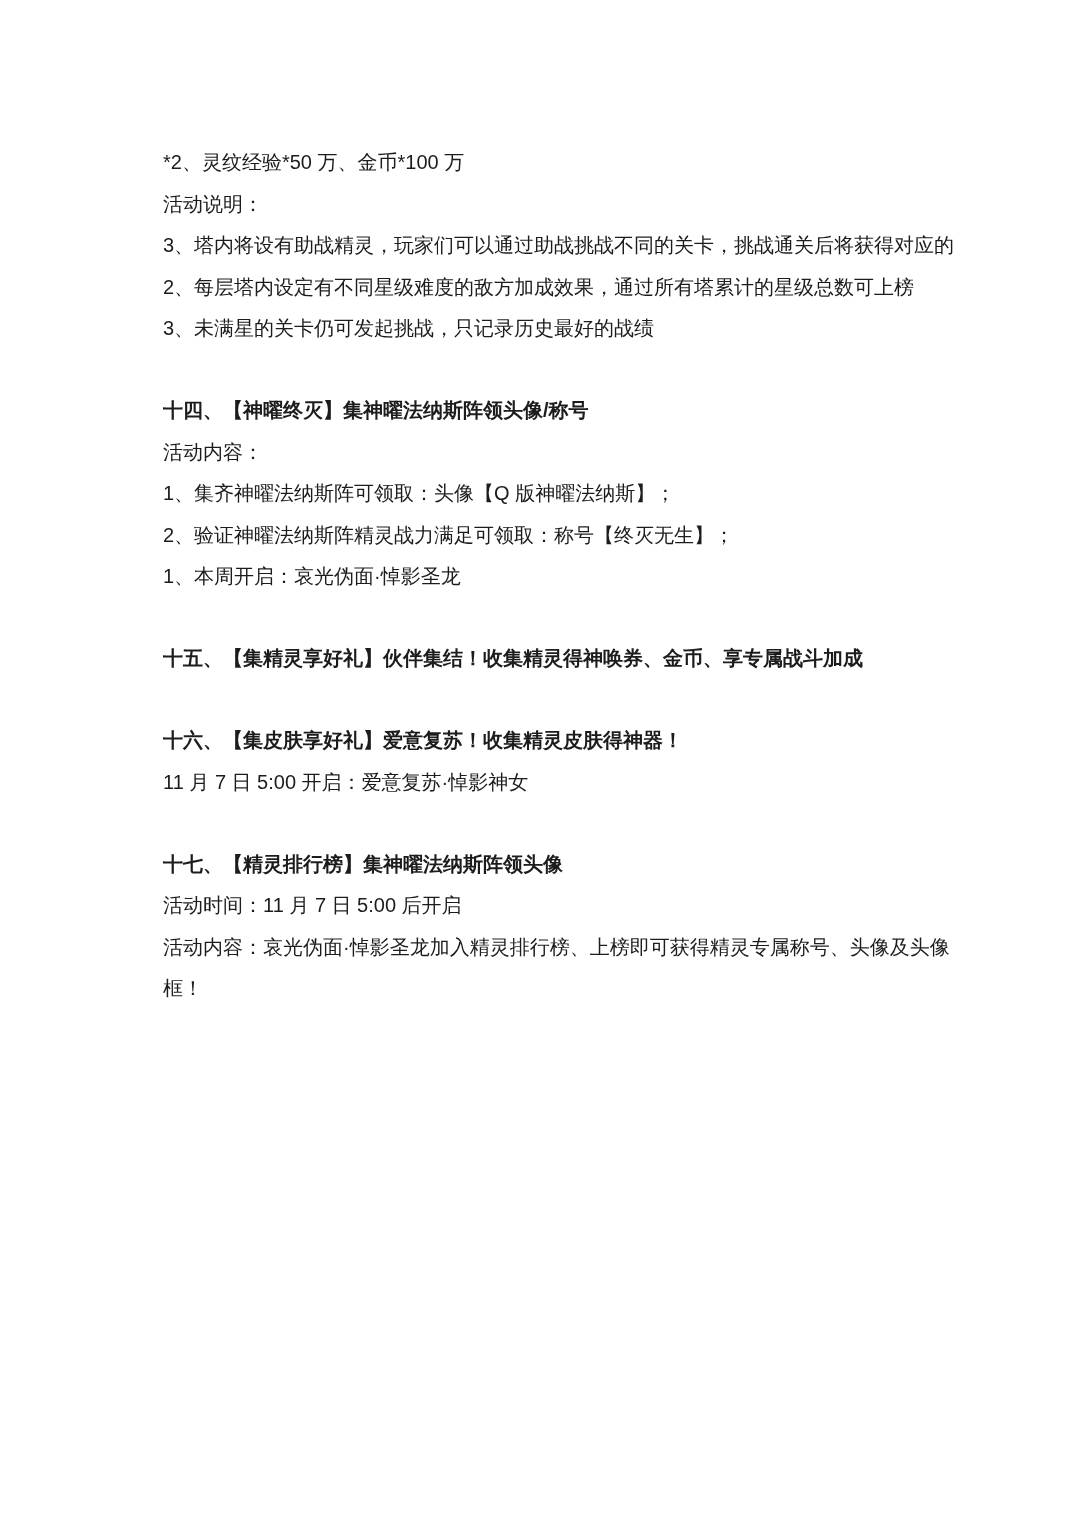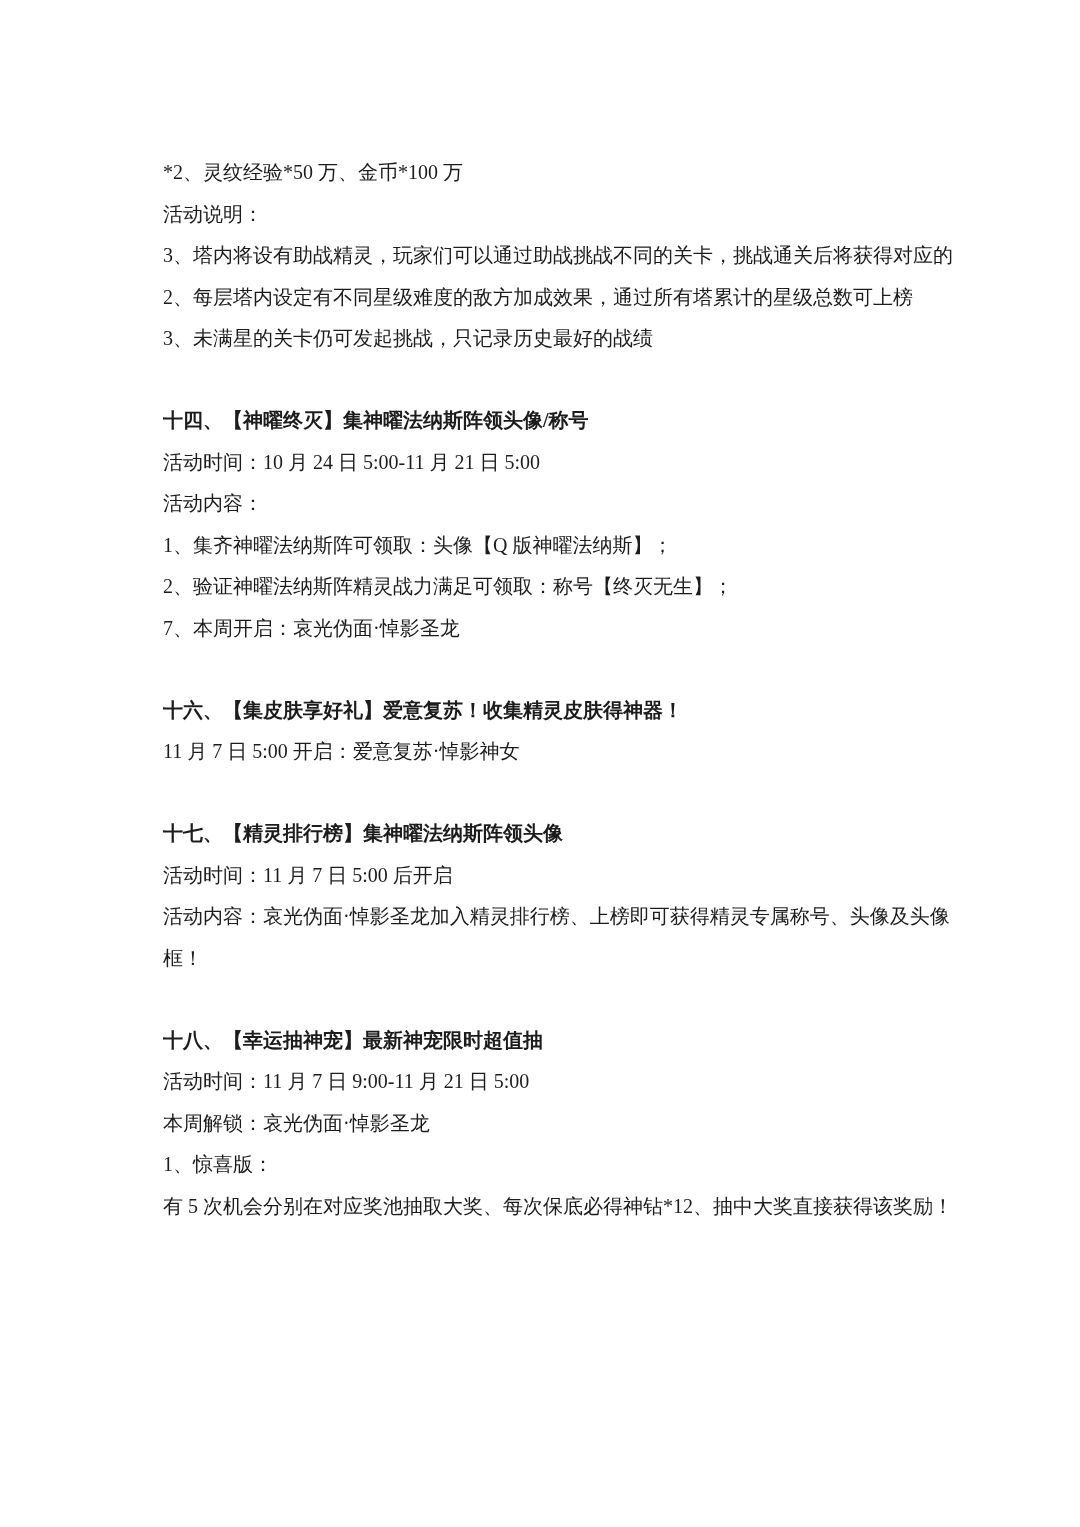--- a/index.html
+++ b/index.html
@@ -13,23 +13,22 @@
     width: 1080px;
     height: 1527px;
     background: #ffffff;
     overflow: hidden;
     font-family: "Liberation Sans", "DejaVu Sans", sans-serif;
     color: #1c1c1c;
   }
   .content {
     position: absolute;
     left: 163px;
-    top: 152px;
+    top: 142px;
     width: 800px;
-    font-family: Liberation Serif, serif;
   }
   .section { margin: 0; }
   .section + .section { margin-top: 40.5px; }
   .line {
     font-size: 20px;
     font-weight: 400;
     height: 41.5px;
     line-height: 41.5px;
     white-space: nowrap;
   }
@@ -46,44 +45,37 @@
     <div class="section">
       <div class="line">*2、灵纹经验*50 万、金币*100 万</div>
       <div class="line">活动说明：</div>
       <div class="line">3、塔内将设有助战精灵，玩家们可以通过助战挑战不同的关卡，挑战通关后将获得对应的</div>
       <div class="line">2、每层塔内设定有不同星级难度的敌方加成效果，通过所有塔累计的星级总数可上榜</div>
       <div class="line">3、未满星的关卡仍可发起挑战，只记录历史最好的战绩</div>
     </div>
 
     <div class="section">
       <div class="line heading">十四、【神曜终灭】集神曜法纳斯阵领头像/称号</div>
-      <div class="line">活动时间：10 月 24 日 5:00-11 月 21 日 5:00</div>
       <div class="line">活动内容：</div>
       <div class="line">1、集齐神曜法纳斯阵可领取：头像【Q 版神曜法纳斯】；</div>
       <div class="line">2、验证神曜法纳斯阵精灵战力满足可领取：称号【终灭无生】；</div>
-      <div class="line">7、本周开启：哀光伪面·悼影圣龙</div>
+      <div class="line">1、本周开启：哀光伪面·悼影圣龙</div>
     </div>
 
     <div class="section">
+      <div class="line heading">十五、【集精灵享好礼】伙伴集结！收集精灵得神唤券、金币、享专属战斗加成</div>
     </div>
 
     <div class="section">
       <div class="line heading">十六、【集皮肤享好礼】爱意复苏！收集精灵皮肤得神器！</div>
       <div class="line">11 月 7 日 5:00 开启：爱意复苏·悼影神女</div>
     </div>
 
     <div class="section">
       <div class="line heading">十七、【精灵排行榜】集神曜法纳斯阵领头像</div>
       <div class="line">活动时间：11 月 7 日 5:00 后开启</div>
       <div class="line">活动内容：哀光伪面·悼影圣龙加入精灵排行榜、上榜即可获得精灵专属称号、头像及头像</div>
       <div class="line">框！</div>
     </div>
 
-    <div class="section">
-      <div class="line heading">十八、【幸运抽神宠】最新神宠限时超值抽</div>
-      <div class="line">活动时间：11 月 7 日 9:00-11 月 21 日 5:00</div>
-      <div class="line">本周解锁：哀光伪面·悼影圣龙</div>
-      <div class="line">1、惊喜版：</div>
-      <div class="line">有 5 次机会分别在对应奖池抽取大奖、每次保底必得神钻*12、抽中大奖直接获得该奖励！</div>
-    </div>
 
   </div>
 </div>
 
 </body></html>

